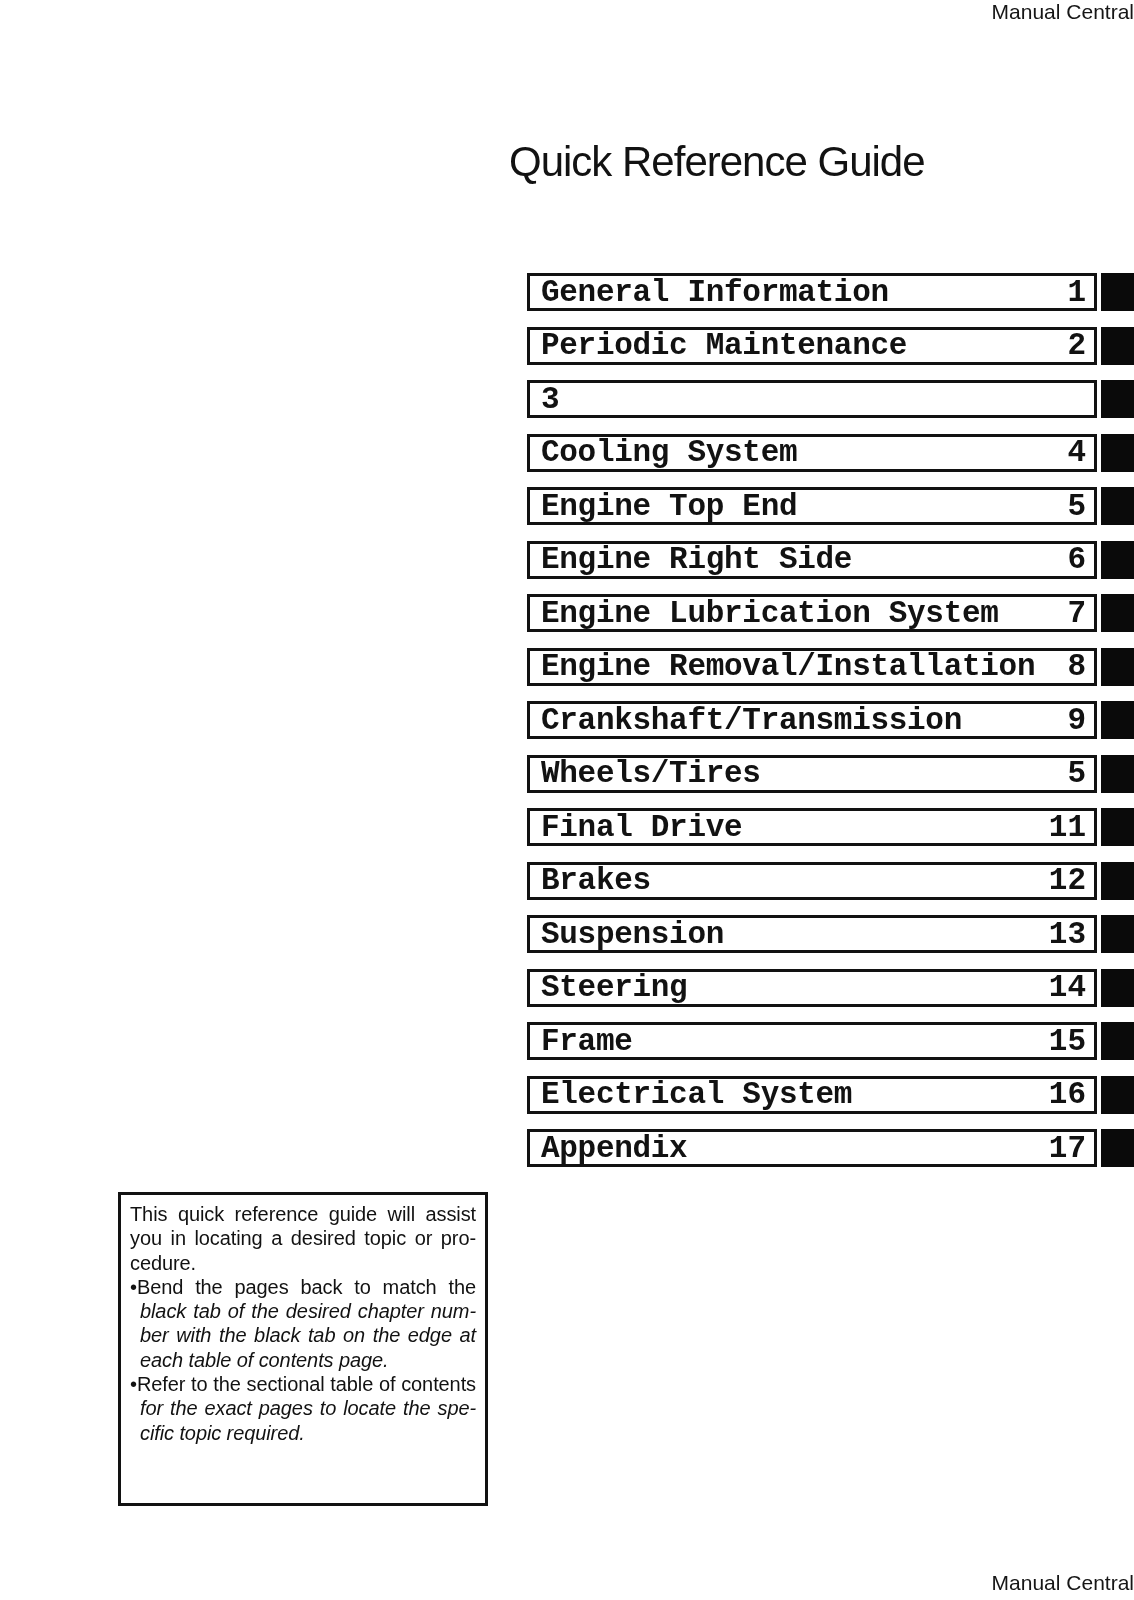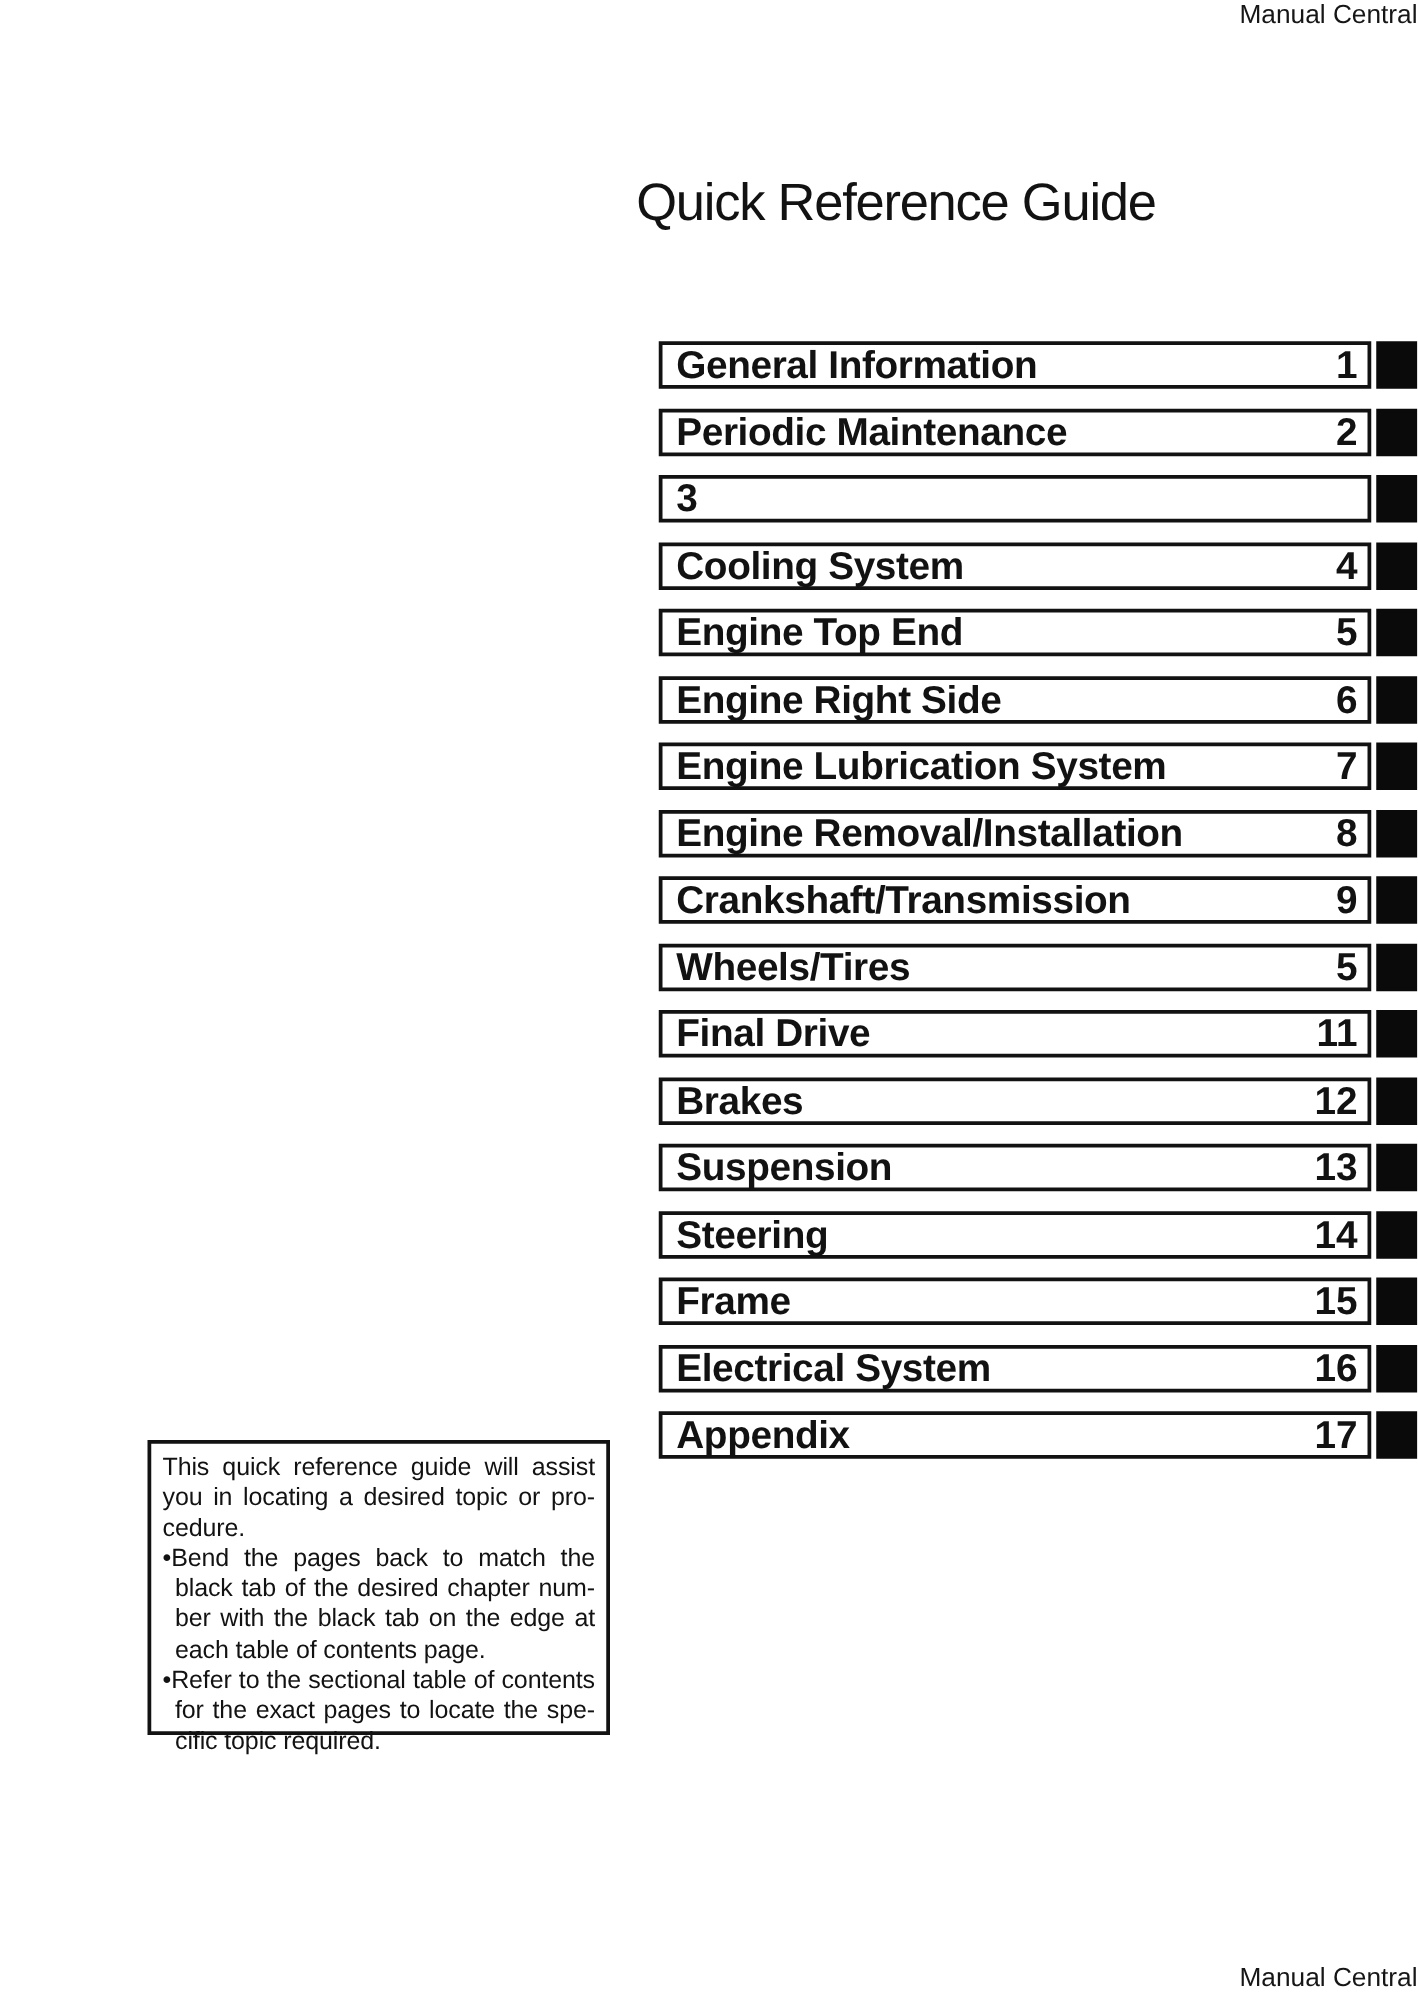--- a/index.html
+++ b/index.html
@@ -41,20 +41,21 @@
     color:var(--ink);
   }
   .toc{
     position:absolute;
     left:527px;
     top:273px;
     width:607px;
     display:flex;
     flex-direction:column;
     gap:15.5px;
+    font-family:Liberation Mono, monospace;
   }
   .toc-row{
     display:flex;
     align-items:stretch;
     height:38px;
   }
   .toc-box{
     box-sizing:border-box;
     width:570px;
     border:3px solid var(--ink);
@@ -75,35 +76,35 @@
     font-weight:700;
   }
   .toc-tab{
     width:33px;
     margin-left:4px;
     background:var(--tab);
   }
   .note{
     position:absolute;
     left:118px;
-    top:1152px;
+    top:1192px;
     width:370px;
-    height:236px;
+    height:314px;
     box-sizing:border-box;
     border:3px solid var(--ink);
     padding:7px 9px 7px 9px;
     background:var(--paper);
   }
   .note-line{
     font-size:20px;
     line-height:24.3px;
     letter-spacing:-0.1px;
     color:var(--ink);
   }
-  .note-line.indent{padding-left:10px;}
+  .note-line.indent{padding-left:10px;font-style:italic;}
   .note-line.justify{
     text-align:justify;
     text-align-last:justify;
     -moz-text-align-last:justify;
   }
 </style>
 </head>
 <body>
 
 <div class="page">

